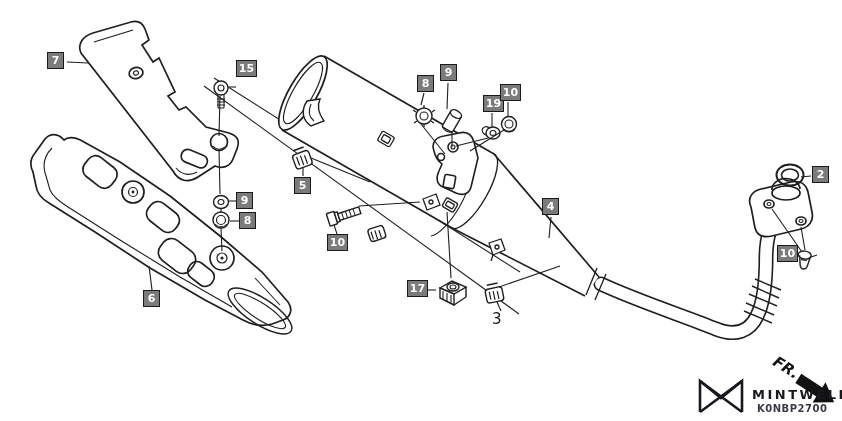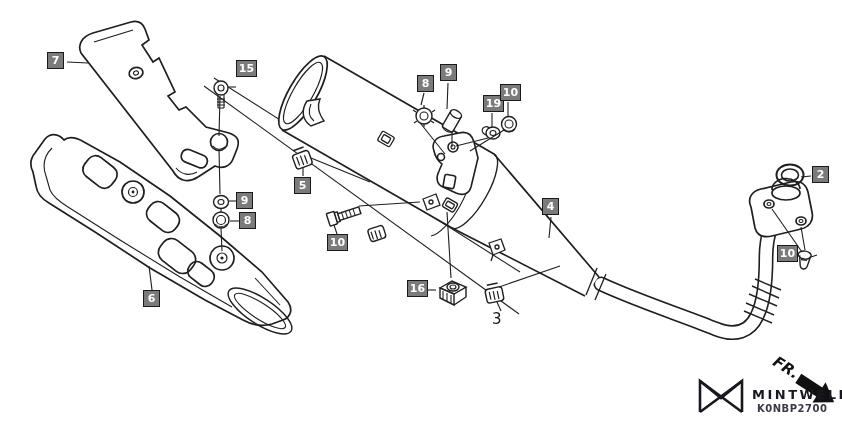--- a/index.html
+++ b/index.html
@@ -262,17 +262,17 @@
   <div class="co" style="left:440px;top:64px">9</div>
   <div class="co w2" style="left:483px;top:95px">19</div>
   <div class="co w2" style="left:500px;top:84px">10</div>
   <div class="co" style="left:812px;top:166px">2</div>
   <div class="co" style="left:542px;top:198px">4</div>
   <div class="co w2" style="left:777px;top:245px">10</div>
   <div class="co" style="left:294px;top:177px">5</div>
   <div class="co" style="left:236px;top:192px">9</div>
   <div class="co" style="left:239px;top:212px">8</div>
   <div class="co" style="left:143px;top:290px">6</div>
-  <div class="co w2" style="left:407px;top:280px">16</div>
+  <div class="co w2" style="left:407px;top:280px">17</div>
   <div class="co w2" style="left:327px;top:234px">10</div>
   <div class="plain" style="left:492px;top:310px">3</div>
 
 </div>
 
 </body></html>

